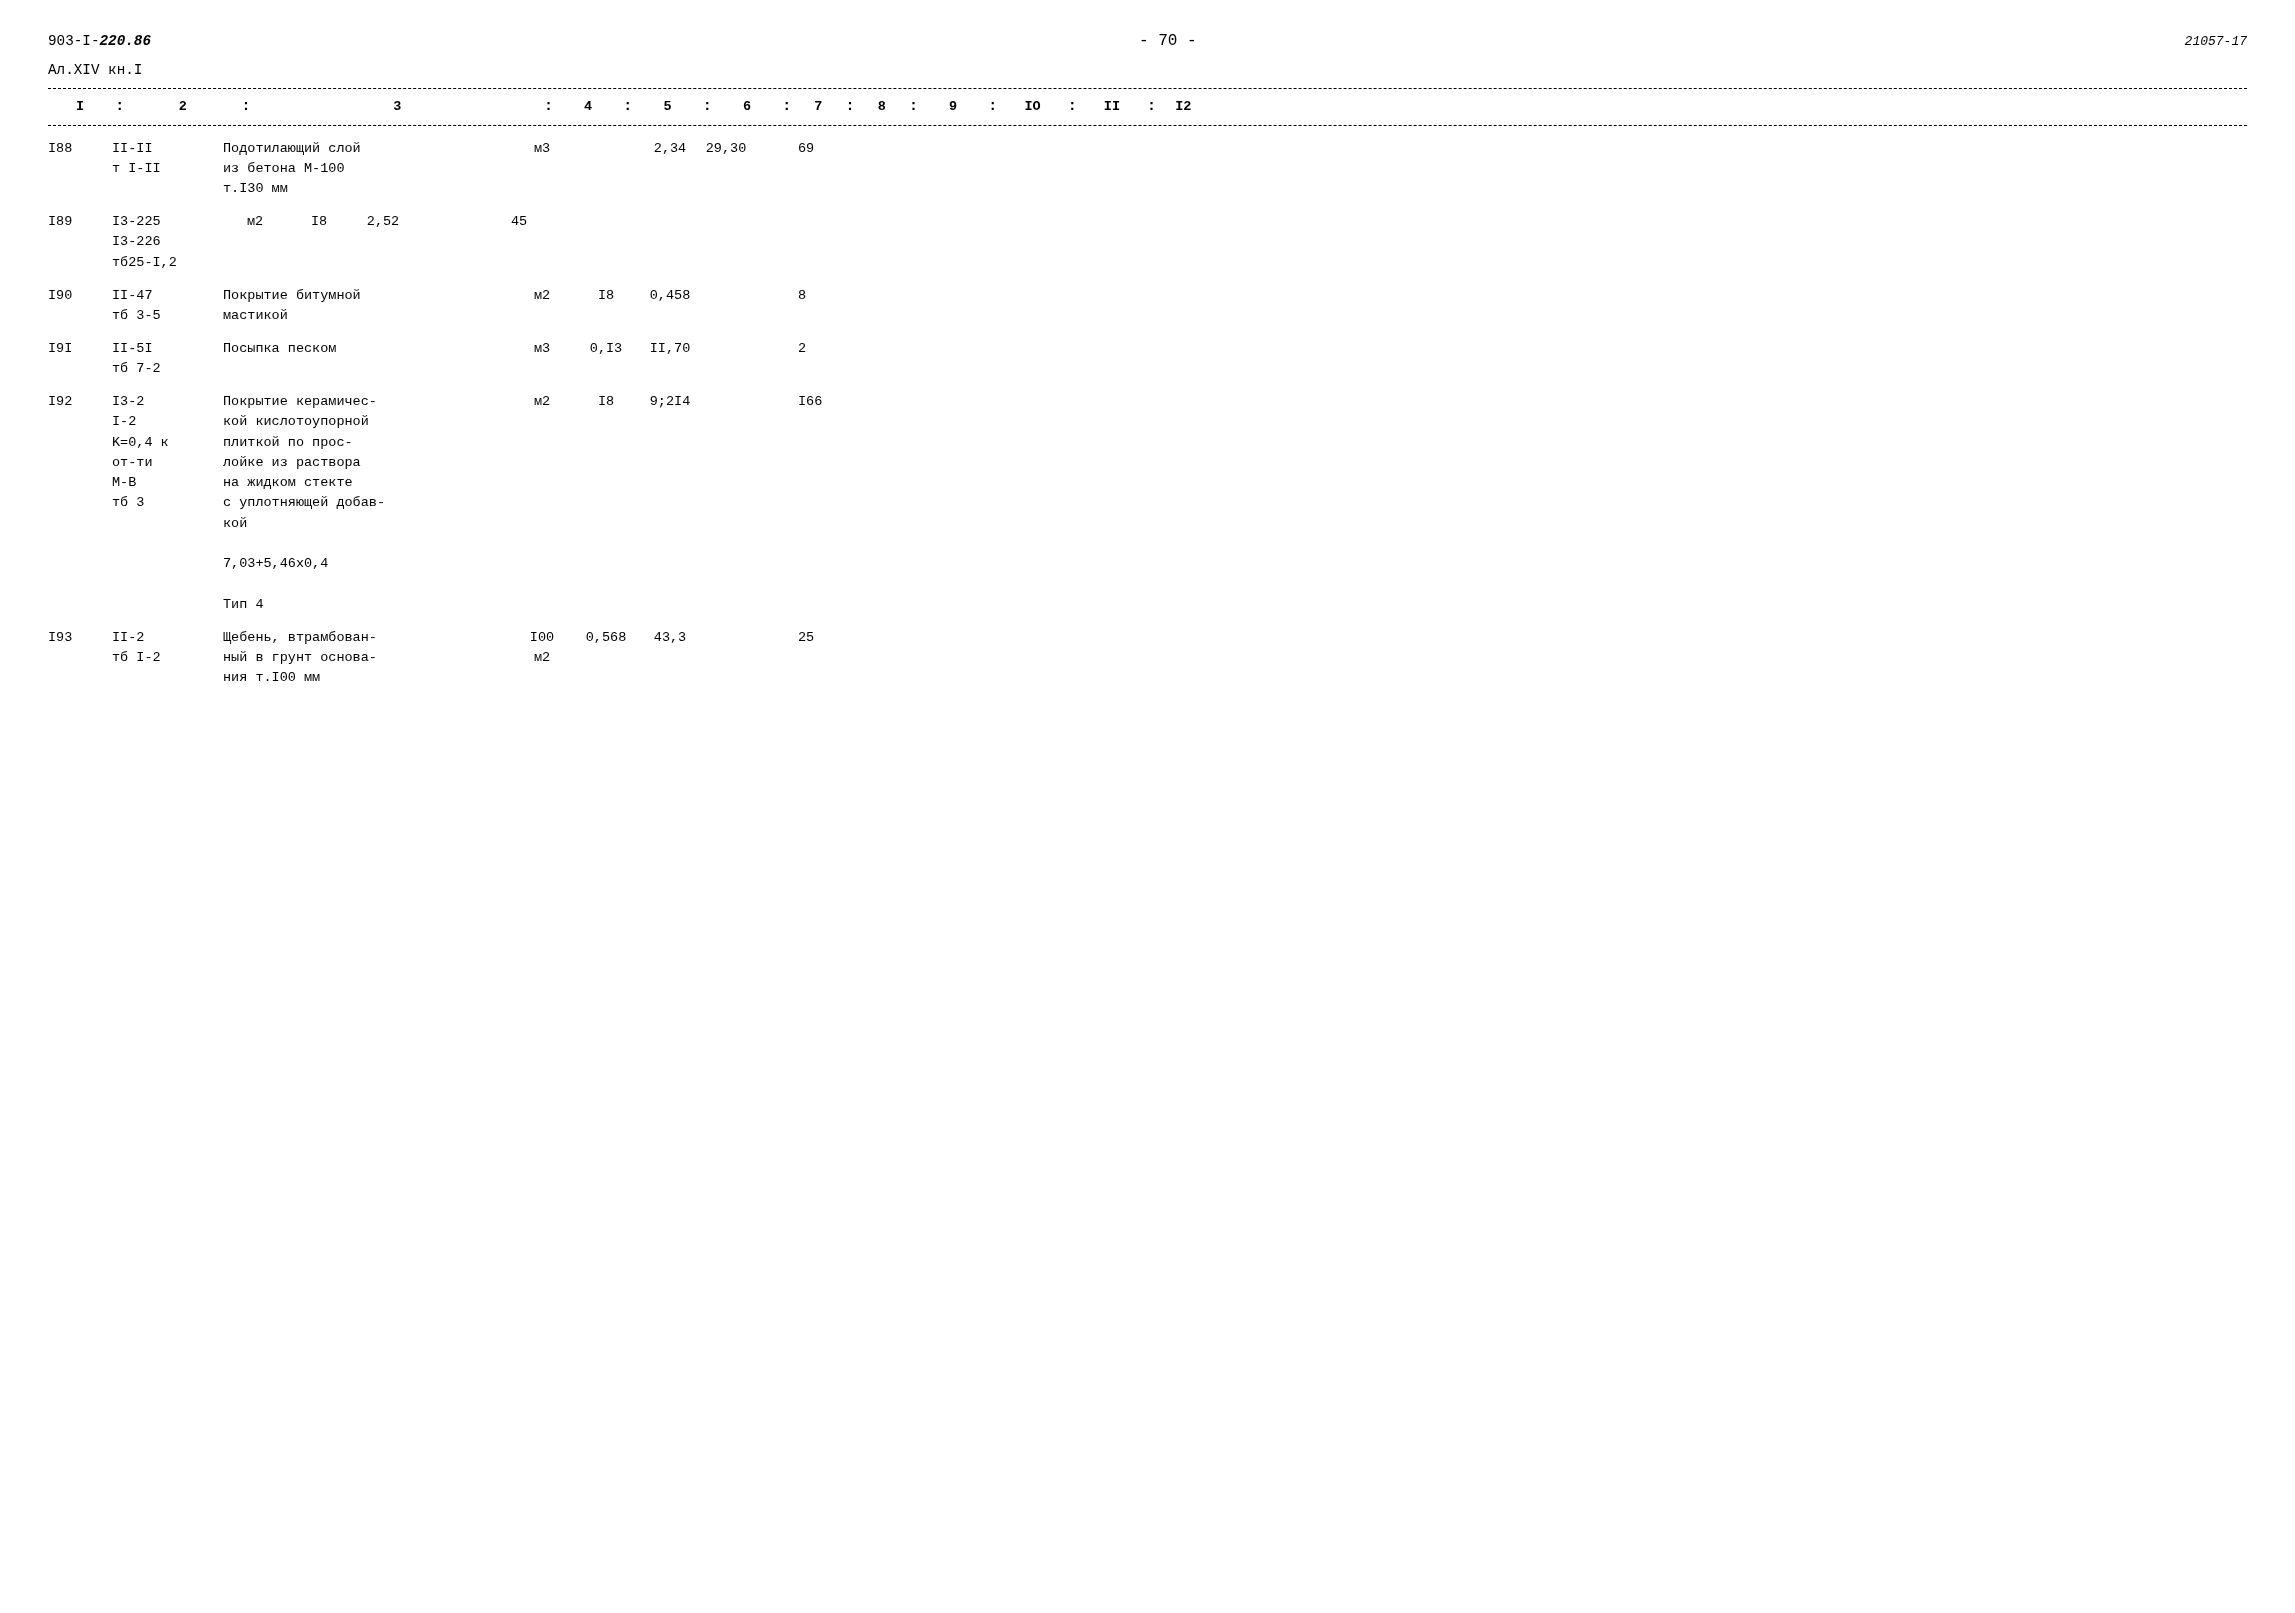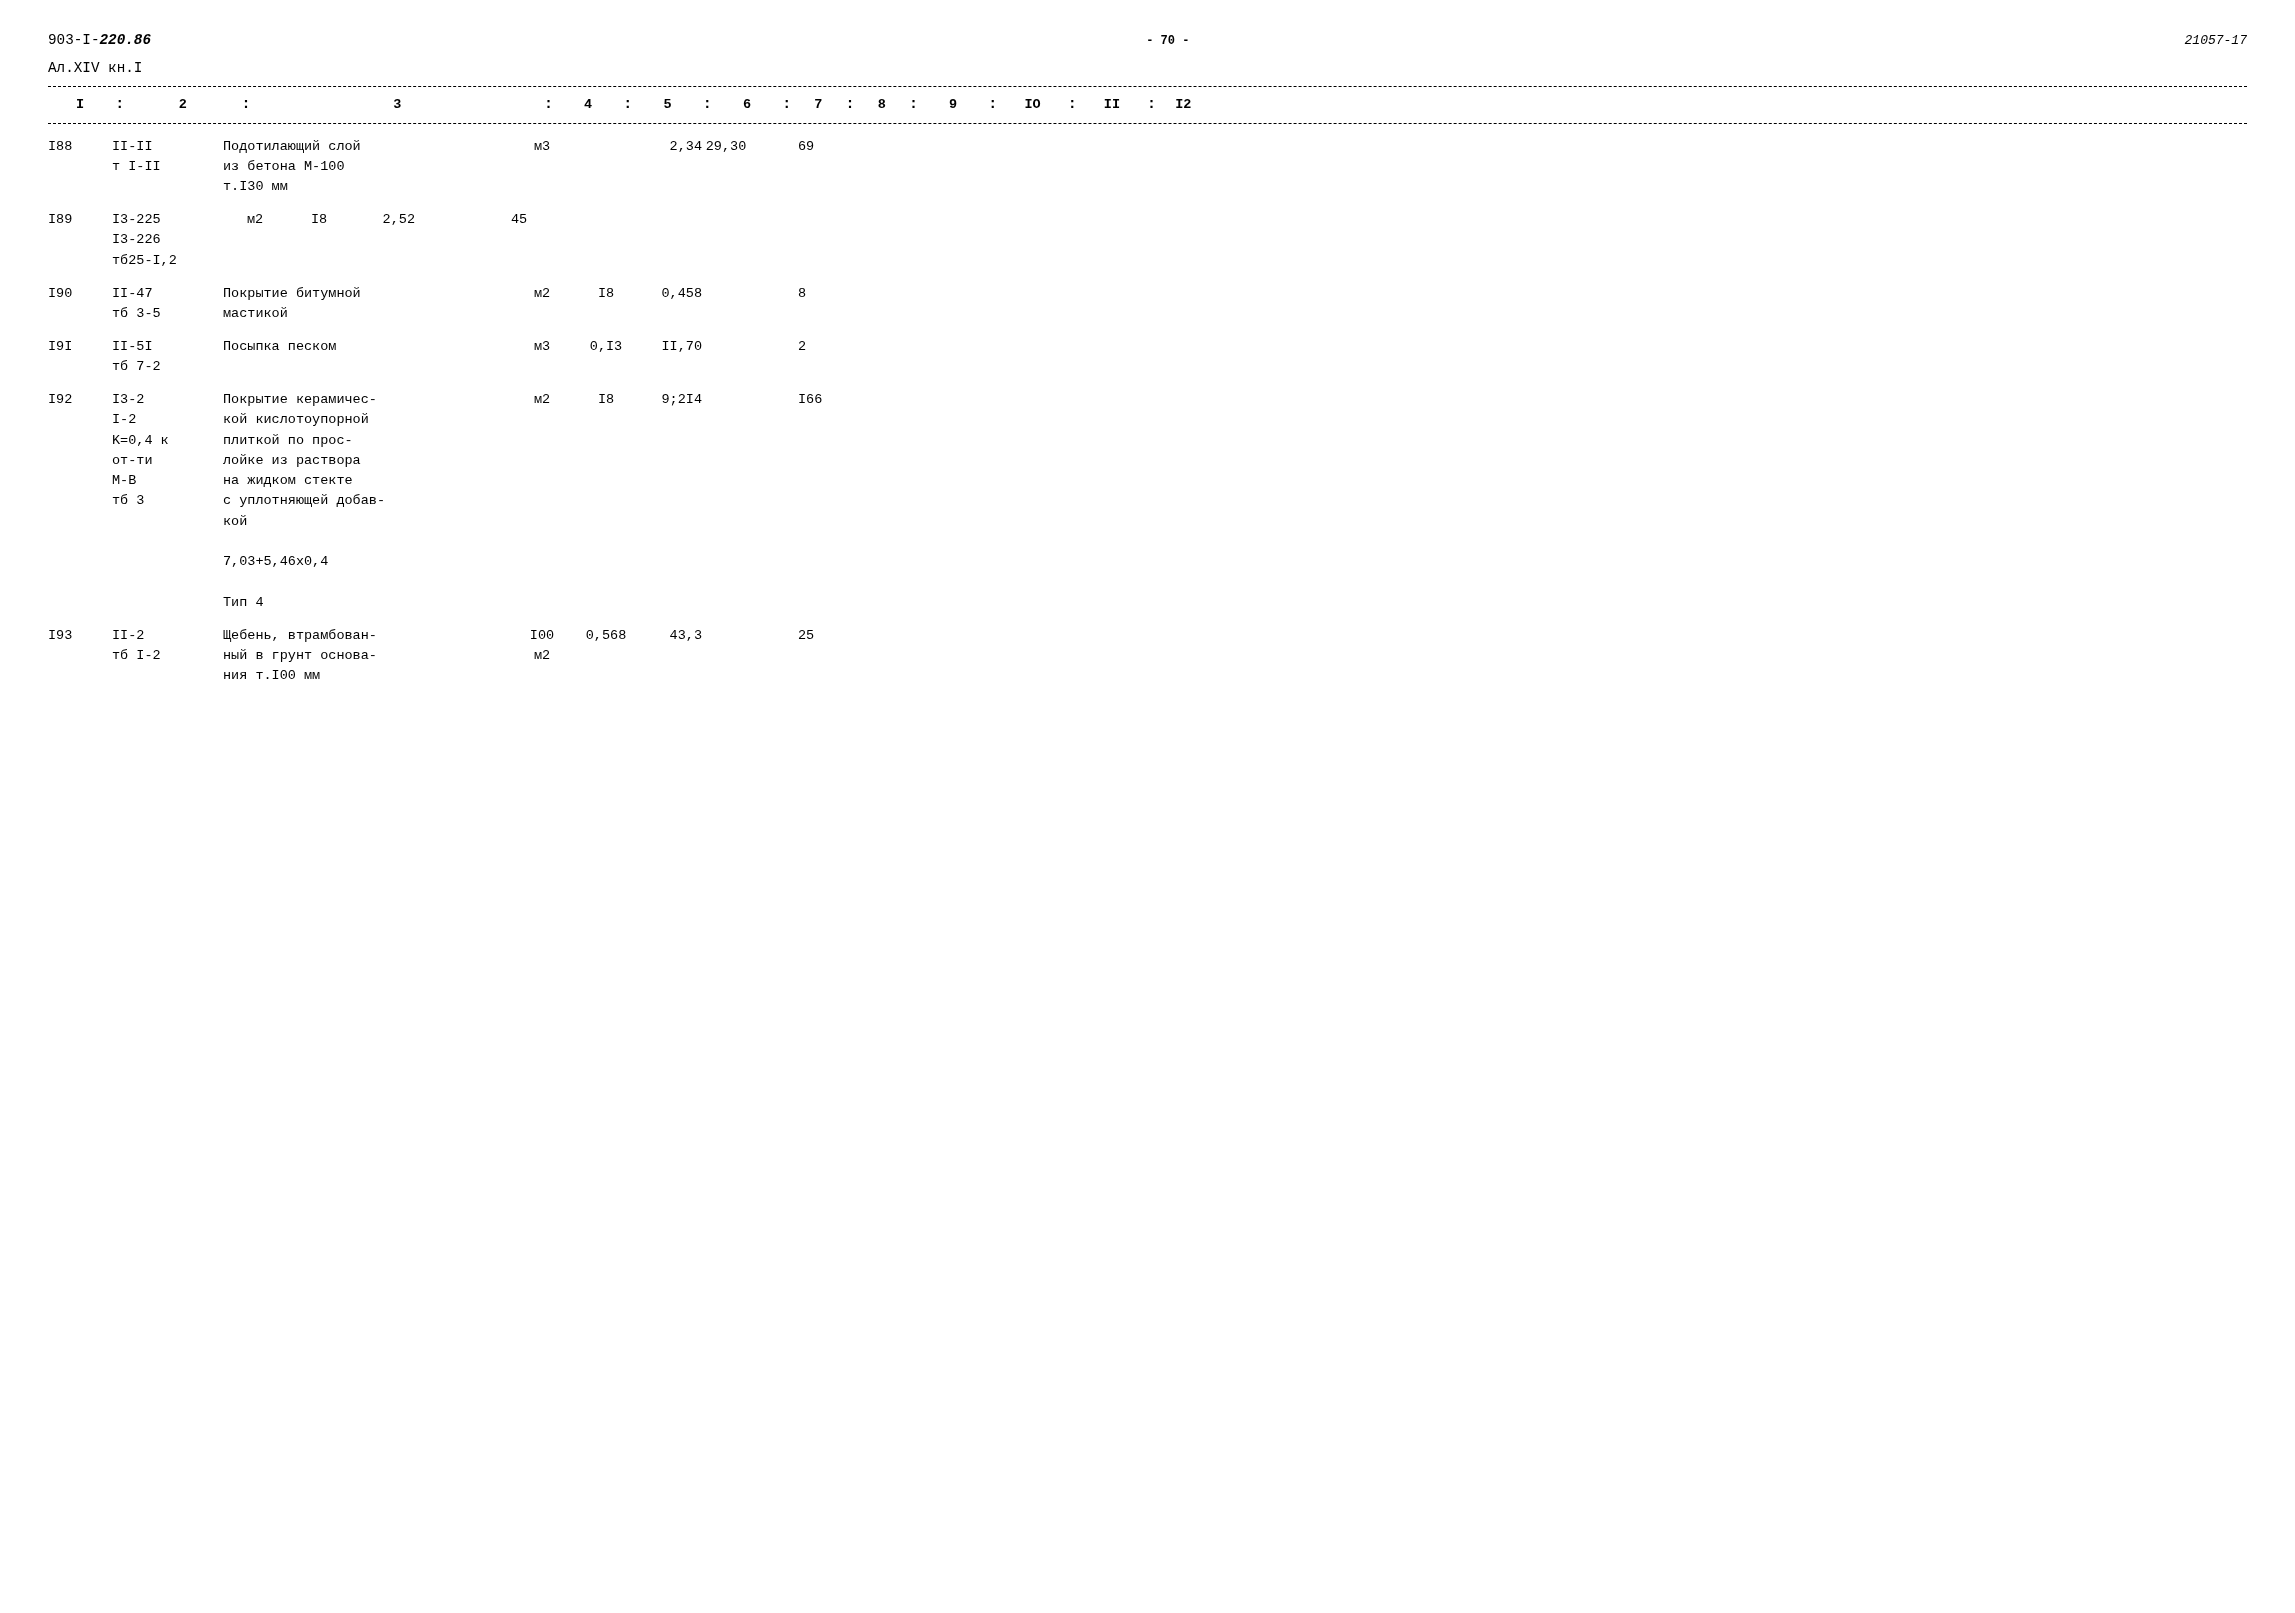--- a/index.html
+++ b/index.html
@@ -21,22 +21,22 @@
       display: flex;
       justify-content: space-between;
       align-items: baseline;
       gap: 16px;
     }
     .header-bold {
       font-weight: bold;
       font-style: italic;
     }
     .header-center {
-      font-size: 12px;
-      font-weight: bold;
+      font-size: 16px;
+      font-weight: normal;
     }
     .header-right {
       font-size: 13px;
       font-style: italic;
     }
     .header-line2 {
       font-size: 14.3px;
       margin-top: 12px;
     }
     .divider-dashed {
@@ -72,21 +72,21 @@
       flex-shrink: 0;
       font-size: 13.5px;
       line-height: 1.5;
     }
     
     .c1 { width: 64px; } 
     .c2 { width: 111px; } 
     .c3 { width: 287px; } 
     .c4 { width: 64px; text-align: center; } 
     .c5 { width: 64px; text-align: center; } 
-    .c6 { width: 64px; text-align: right; } 
+    .c6 { width: 64px; text-align: center; } 
     .c7 { width: 48px; text-align: center; } 
     .c8 { width: 48px; text-align: center; } 
     .c9 { width: 64px; text-align: left; } 
     .c10 { width: 64px; text-align: center; } 
     .c11 { width: 64px; text-align: center; } 
     .c12 { width: 48px; text-align: center; } 
 
     .col-sep {
       margin: 0 3.2px;
       color: #000;

